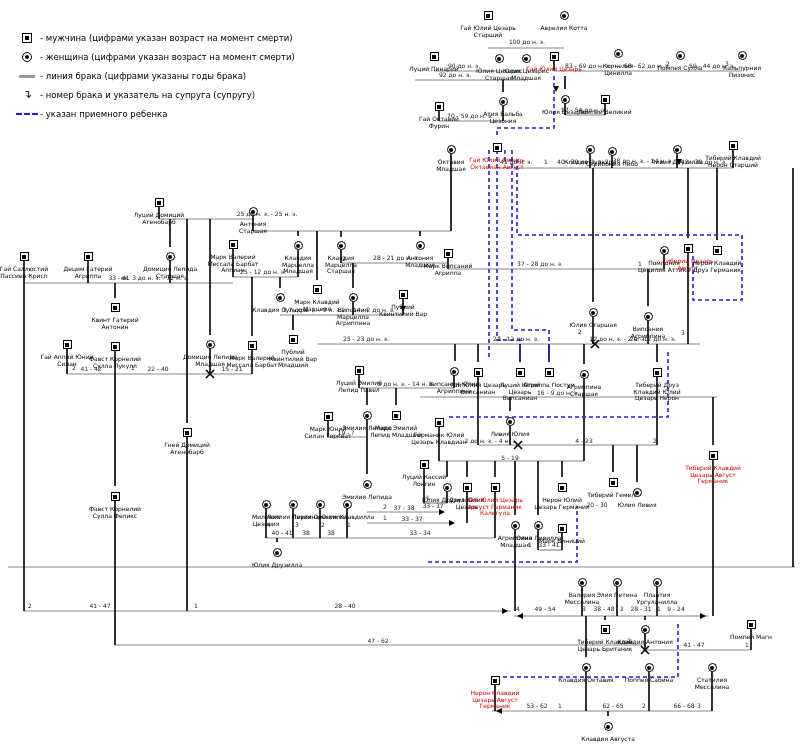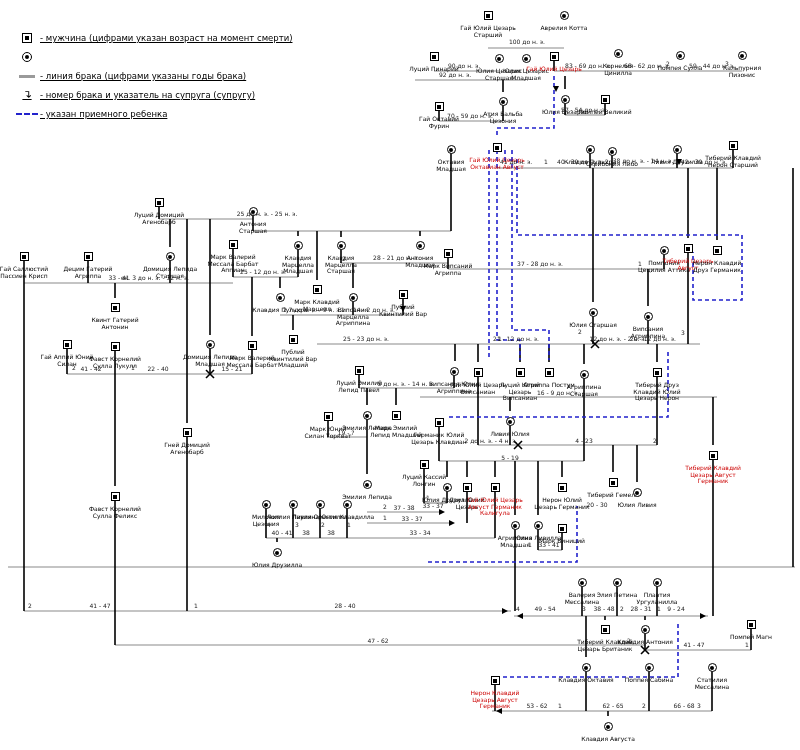--- a/index.html
+++ b/index.html
@@ -8,21 +8,21 @@
   #lines-svg{position:absolute;left:0;top:0;width:800px;height:750px;}
   .person{position:absolute;width:56px;text-align:center;pointer-events:none;}
   .picon{display:inline-block;width:7px;height:7px;border:1.5px solid #000;background:#fff;position:relative;}
   .picon.f{border-radius:50%;}
   .picon::after{content:"";position:absolute;left:1.5px;top:1.5px;width:4px;height:4px;background:#000;}
   .picon.f::after{border-radius:50%;}
   .pname{font-size:6px;line-height:6.5px;color:#000;margin-top:1px;}
   .pname.red{color:#cc0000;}
   .mlabel{position:absolute;width:70px;text-align:center;font-size:6px;line-height:6px;color:#1a1a1a;pointer-events:none;}
   
-  #legend{position:absolute;left:14px;top:32px;text-decoration:underline;}
+  #legend{position:absolute;left:14px;top:32px;}
   .lrow{display:flex;align-items:center;margin-bottom:7px;height:12px;}
   .lico{width:26px;display:flex;justify-content:center;align-items:center;}
   .ltext{font-size:8.5px;color:#000;}
   .lg-male{width:8px;height:8px;border:1.7px solid #000;position:relative;}
   .lg-male::after{content:"";position:absolute;left:1.5px;top:1.5px;width:4.5px;height:4.5px;background:#000;}
   .lg-female{width:8px;height:8px;border:1.7px solid #000;border-radius:50%;position:relative;}
   .lg-female::after{content:"";position:absolute;left:1.5px;top:1.5px;width:4.5px;height:4.5px;background:#000;border-radius:50%;}
   .lg-marriage{width:16px;height:3px;background:#9a9a9a;}
   .lg-descent{width:3px;height:12px;background:#000;}
   .lg-arrow{font-size:11px;line-height:10px;}
@@ -200,20 +200,21 @@
       <div class="lrow">
         <span class="lico">
           <span class="lg-male"></span>
         </span>
         <span class="ltext">- мужчина (цифрами указан возраст на момент смерти)</span>
       </div>
       <div class="lrow">
         <span class="lico">
           <span class="lg-female"></span>
         </span>
+        <span class="ltext">- женщина (цифрами указан возраст на момент смерти)</span>
       </div>
       <div class="lrow">
         <span class="lico">
           <span class="lg-marriage"></span>
         </span>
         <span class="ltext">- линия брака (цифрами указаны годы брака)</span>
       </div>
       <div class="lrow">
         <span class="lico">
           <span class="lg-arrow">↴</span>

